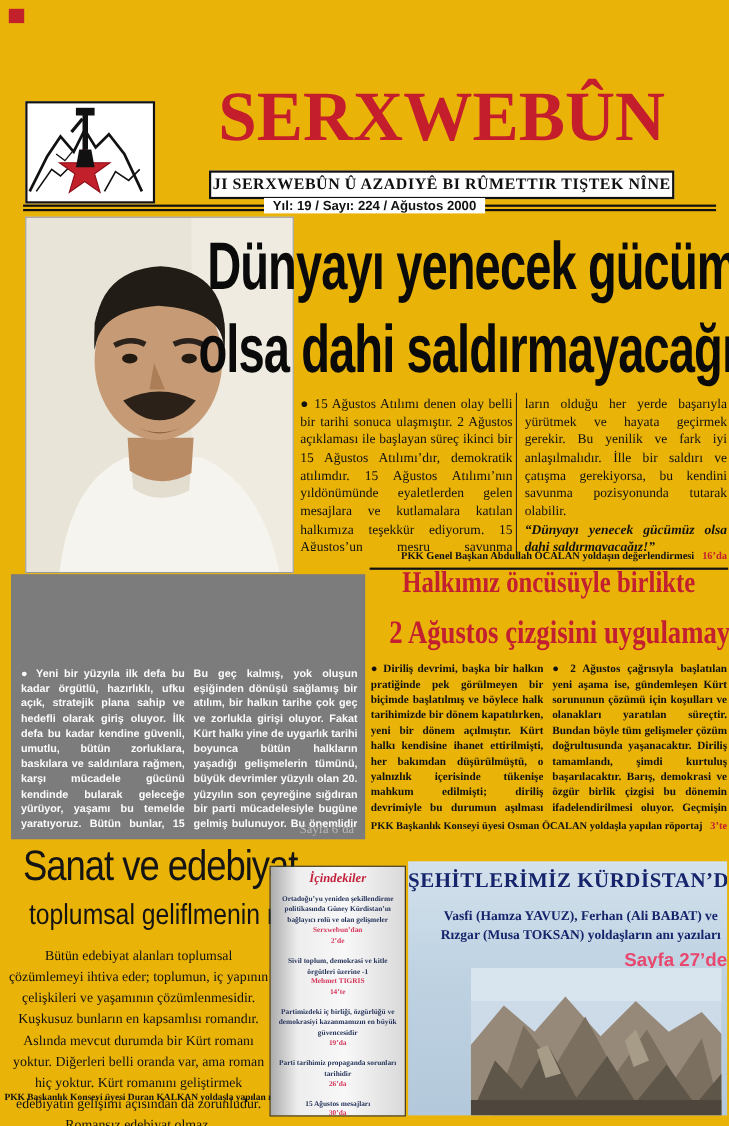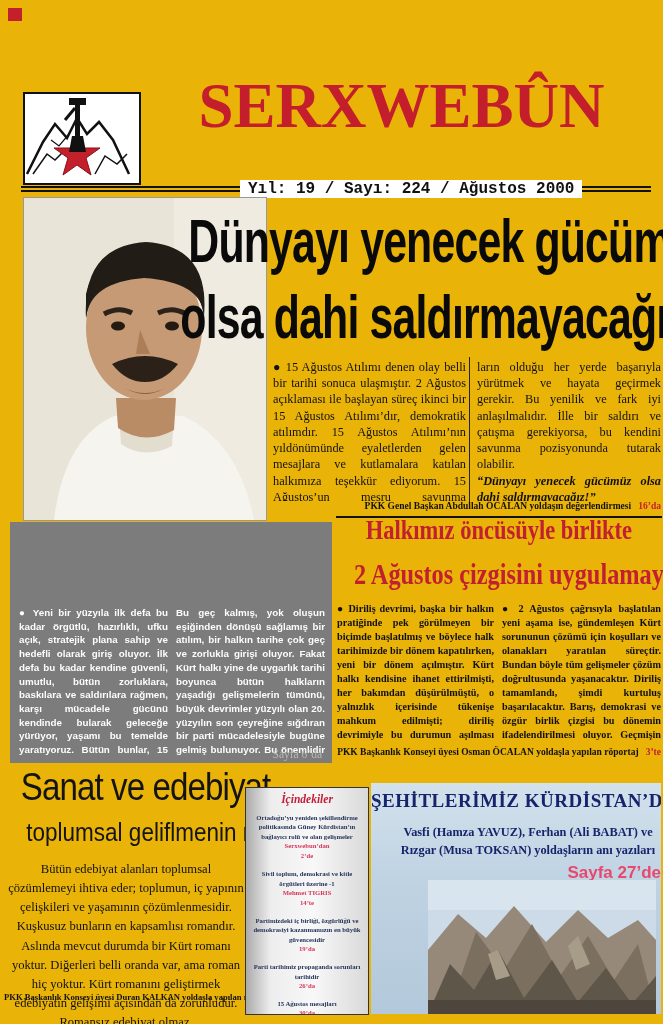--- a/index.html
+++ b/index.html
@@ -10,21 +10,21 @@
   
   .corner-square{left:8px;top:8px;width:14px;height:13px;background:#c2202a;}
   .logo-box{left:23px;top:92px;width:114px;height:89px;border:2px solid #111;background:#fff;}
   .masthead-title{left:140px;top:74px;width:523px;text-align:center;color:#c41e2d;
       font-weight:bold;font-size:63px;line-height:1;letter-spacing:0px;
       transform:scaleY(1.02);transform-origin:top center;white-space:nowrap;}
   .tagline-box{left:190px;top:155px;width:419px;height:22px;border:2px solid #111;background:#fff;
       text-align:center;font-weight:bold;font-size:14.5px;line-height:22px;letter-spacing:.5px;color:#111;white-space:nowrap;}
   .rule{left:21px;width:630px;height:2px;background:#111;}
   .issue-label{left:240px;top:180px;background:#fff;padding:0 8px;
-      font-family:Liberation Mono, monospace;font-weight:bold;font-size:16px;color:#111;white-space:nowrap;}
+      font-family:Liberation Sans, sans-serif;font-weight:bold;font-size:12px;color:#111;white-space:nowrap;}
 
   
   .photo-box{left:23px;top:197px;width:242px;height:322px;border:1px solid #999;background:#eae5da;overflow:hidden;}
   .headline-line{text-align:center;color:#0a0a0a;font-family:"Liberation Sans",sans-serif;
       font-weight:bold;white-space:nowrap;}
   .hl1{left:138px;top:206px;width:525px;font-size:51px;}
   .hl2{left:132px;top:282px;width:531px;font-size:51px;}
   .headline-line span{display:inline-block;transform:scaleX(.84) scaleY(1.2);transform-origin:center top;letter-spacing:-1px;}
   .lead-col{top:359px;height:142px;font-size:12.3px;line-height:1.32;text-align:justify;color:#111;overflow:hidden;}
   .lead-col1{left:273px;width:193px;}
@@ -105,20 +105,21 @@
       <polygon points="52,38 58,54 75,54 61,64 66,81 52,71 38,81 43,64 29,54 46,54" fill="#c2202a" stroke="#8c0f18" stroke-width="1"></polygon>
       <rect x="50" y="8" width="5" height="34" fill="#111"></rect>
       <rect x="44" y="4" width="17" height="7" fill="#111"></rect>
       <polygon points="47,42 58,42 61,58 44,58" fill="#111"></polygon>
       <polyline points="40,26 50,14" fill="none" stroke="#111" stroke-width="3"></polyline>
     </svg>
   </div>
 
   <div class="abs masthead-title">SERXWEBÛN</div>
 
+  <div class="abs tagline-box">JI SERXWEBÛN Û AZADIYÊ BI RÛMETTIR TIŞTEK NÎNE</div>
 
   <div class="abs rule" style="top:186px;"></div>
   <div class="abs rule" style="top:190px;"></div>
   <div class="abs issue-label">Yıl: 19 / Sayı: 224 / Ağustos 2000</div>
 
   <div class="abs photo-box">
     <svg width="242" height="322" viewBox="0 0 242 322">
       <rect width="242" height="322" fill="#e9e4d8"></rect>
       <rect x="150" width="92" height="322" fill="#efebe1"></rect>
       <path d="M30 322 Q40 240 90 218 L160 218 Q215 245 230 322 Z" fill="#f6f4ee"></path>

